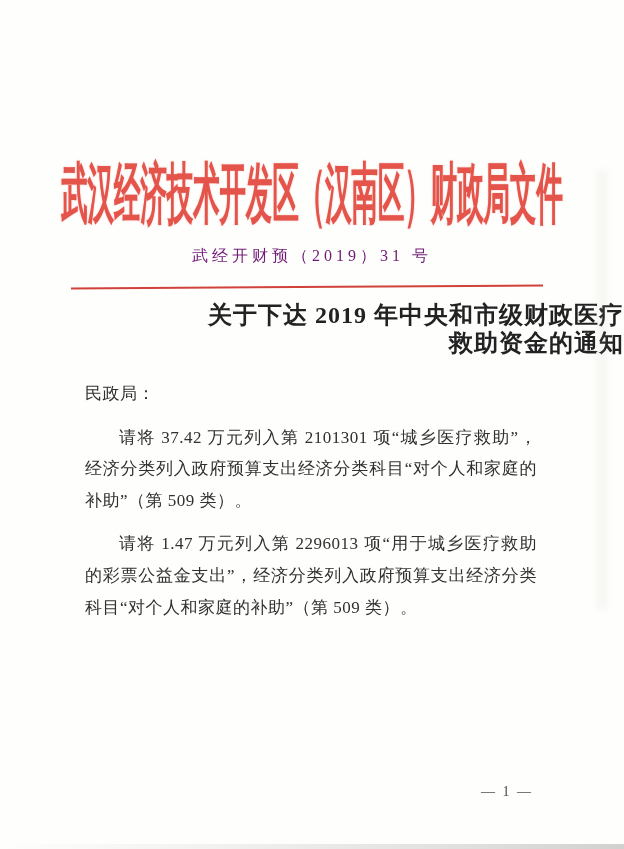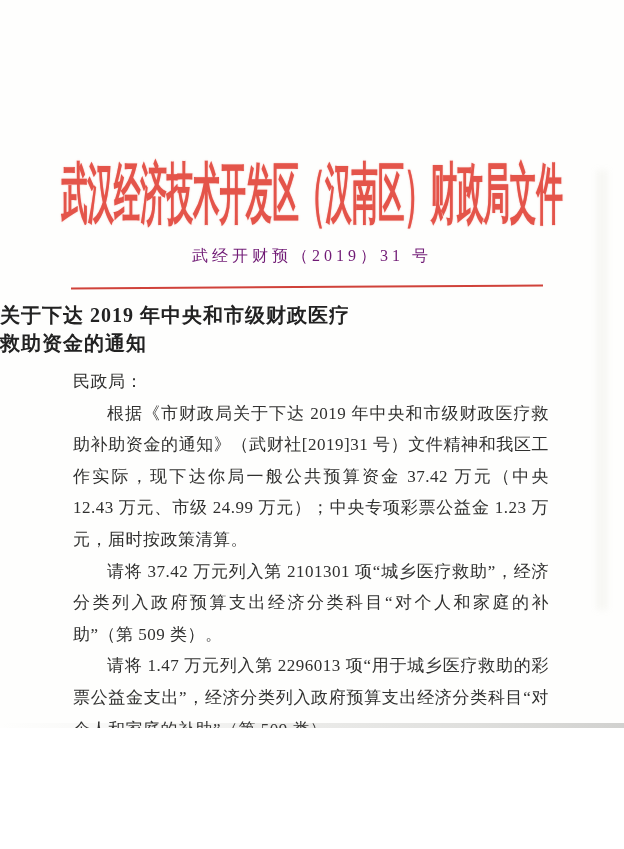--- a/index.html
+++ b/index.html
@@ -3,21 +3,21 @@
 <meta charset="utf-8">
 <style>
   html, body {
     margin: 0;
     padding: 0;
     background: #ffffff;
   }
   .page {
     position: relative;
     width: 624px;
-    height: 728px;
+    height: 849px;
     background: #fefefd;
     overflow: hidden;
     font-family: "Liberation Serif", "DejaVu Serif", serif;
   }
 
   
   .red-header {
     position: absolute;
     top: 150px;
     left: 0;
@@ -59,41 +59,41 @@
     background: #d0423a;
     transform: rotate(-0.35deg);
   }
 
   
   .doc-title {
     position: absolute;
     top: 301px;
     left: 0;
     width: 624px;
-    text-align: left;
-    font-size: 20px;
+    text-align: right;
+    font-size: 24px;
     font-weight: bold;
     color: #222222;
     line-height: 28px;
     letter-spacing: 1px;
   }
 
   
   .body-block {
     position: absolute;
     top: 366px;
     left: 73px;
     width: 476px;
     font-size: 17px;
     line-height: 31.6px;
     color: #30302f;
     text-align: justify;
     letter-spacing: 0.5px;
   }
-  .body-block p { margin: 0; }
+  .body-block p { margin: 12px; }
   .para { text-indent: 2em; }
 
   
   .page-number {
     position: absolute;
     top: 784px;
     left: 457px;
     width: 100px;
     text-align: center;
     font-size: 14px;
@@ -137,21 +137,20 @@
 
   <div class="red-line"></div>
 
   <div class="doc-title">
     <div>关于下达 2019 年中央和市级财政医疗</div>
     <div>救助资金的通知</div>
   </div>
 
   <div class="body-block">
     <p class="salutation">民政局：</p>
-    <p class="para">根据《市财政局关于下达 2019 年中央和市级财政医疗救助补助资金的通知》（武财社[2019]31 号）文件精神和我区工作实际，现下达你局一般公共预算资金 37.42 万元（中央 12.43 万元、市级 24.99 万元）；中央专项彩票公益金 1.23 万元，届时按政策清算。</p>
     <p class="para">请将 37.42 万元列入第 2101301 项“城乡医疗救助”，经济分类列入政府预算支出经济分类科目“对个人和家庭的补助”（第 509 类）。</p>
     <p class="para">请将 1.47 万元列入第 2296013 项“用于城乡医疗救助的彩票公益金支出”，经济分类列入政府预算支出经济分类科目“对个人和家庭的补助”（第 509 类）。</p>
   </div>
 
   <div class="page-number">— 1 —</div>
 
   <div class="scan-shadow-bottom"></div>
   <div class="scan-bleed-right"></div>
 
 </div>

